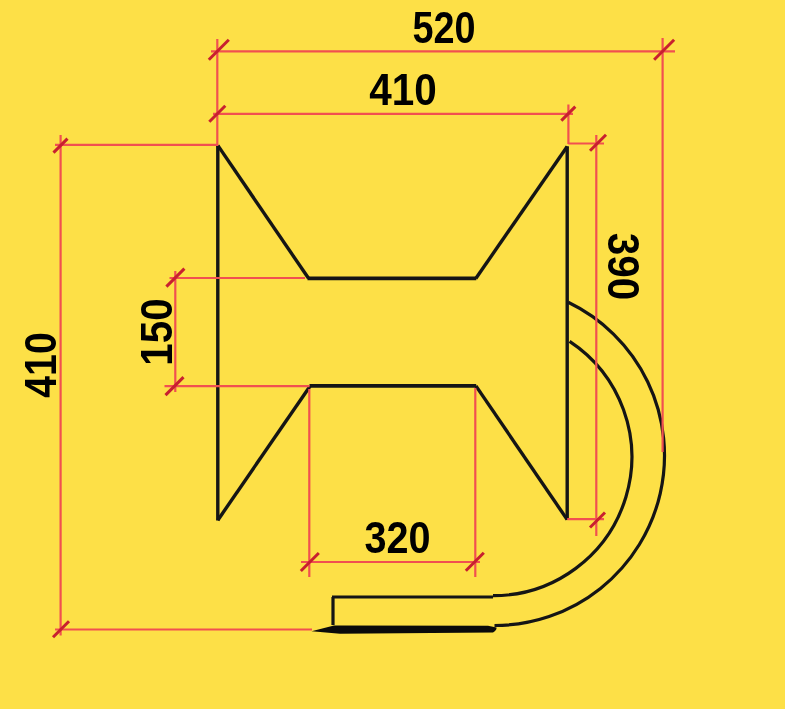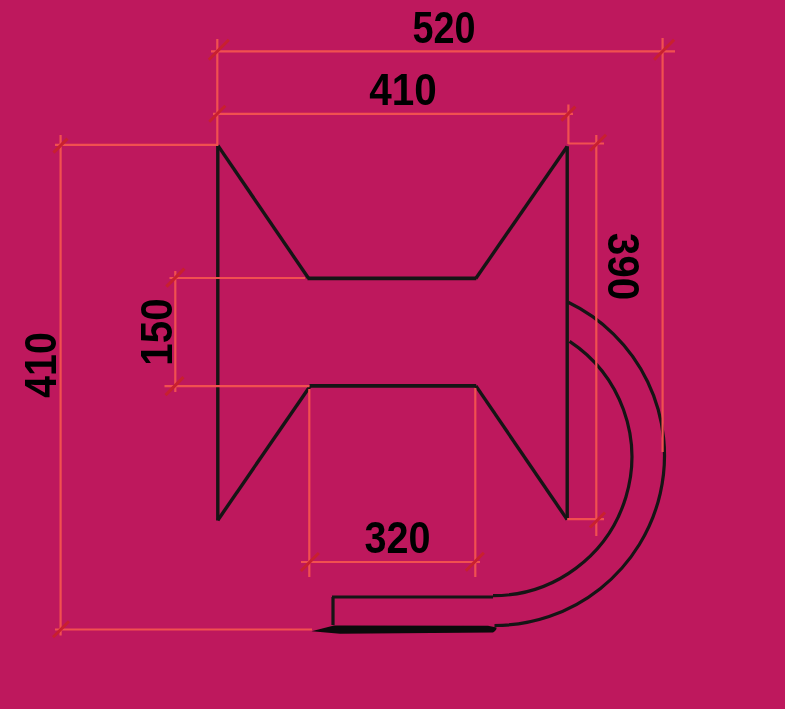--- a/index.html
+++ b/index.html
@@ -1,16 +1,16 @@
 <!DOCTYPE html>
 <html><head>
 <meta charset="utf-8">
 <style>
   html,body{margin:0;padding:0;background:#ffffff;}
-  .wrap{width:785px;height:709px;position:relative;background:#be185d;overflow:hidden;}
+  .wrap{width:785px;height:709px;position:relative;background:#fde047;overflow:hidden;}
   svg{position:absolute;left:0;top:0;}
   text{font-family:"Liberation Sans",sans-serif;font-weight:bold;fill:#000000;}
 </style>
 </head>
 <body>
 <div class="wrap">
 <svg width="785" height="709" viewBox="0 0 785 709">
   <g fill="none" stroke-linecap="butt">
 
     <path d="M217.8,145.2 V520.4" stroke="#151515" stroke-width="3.4"></path>

